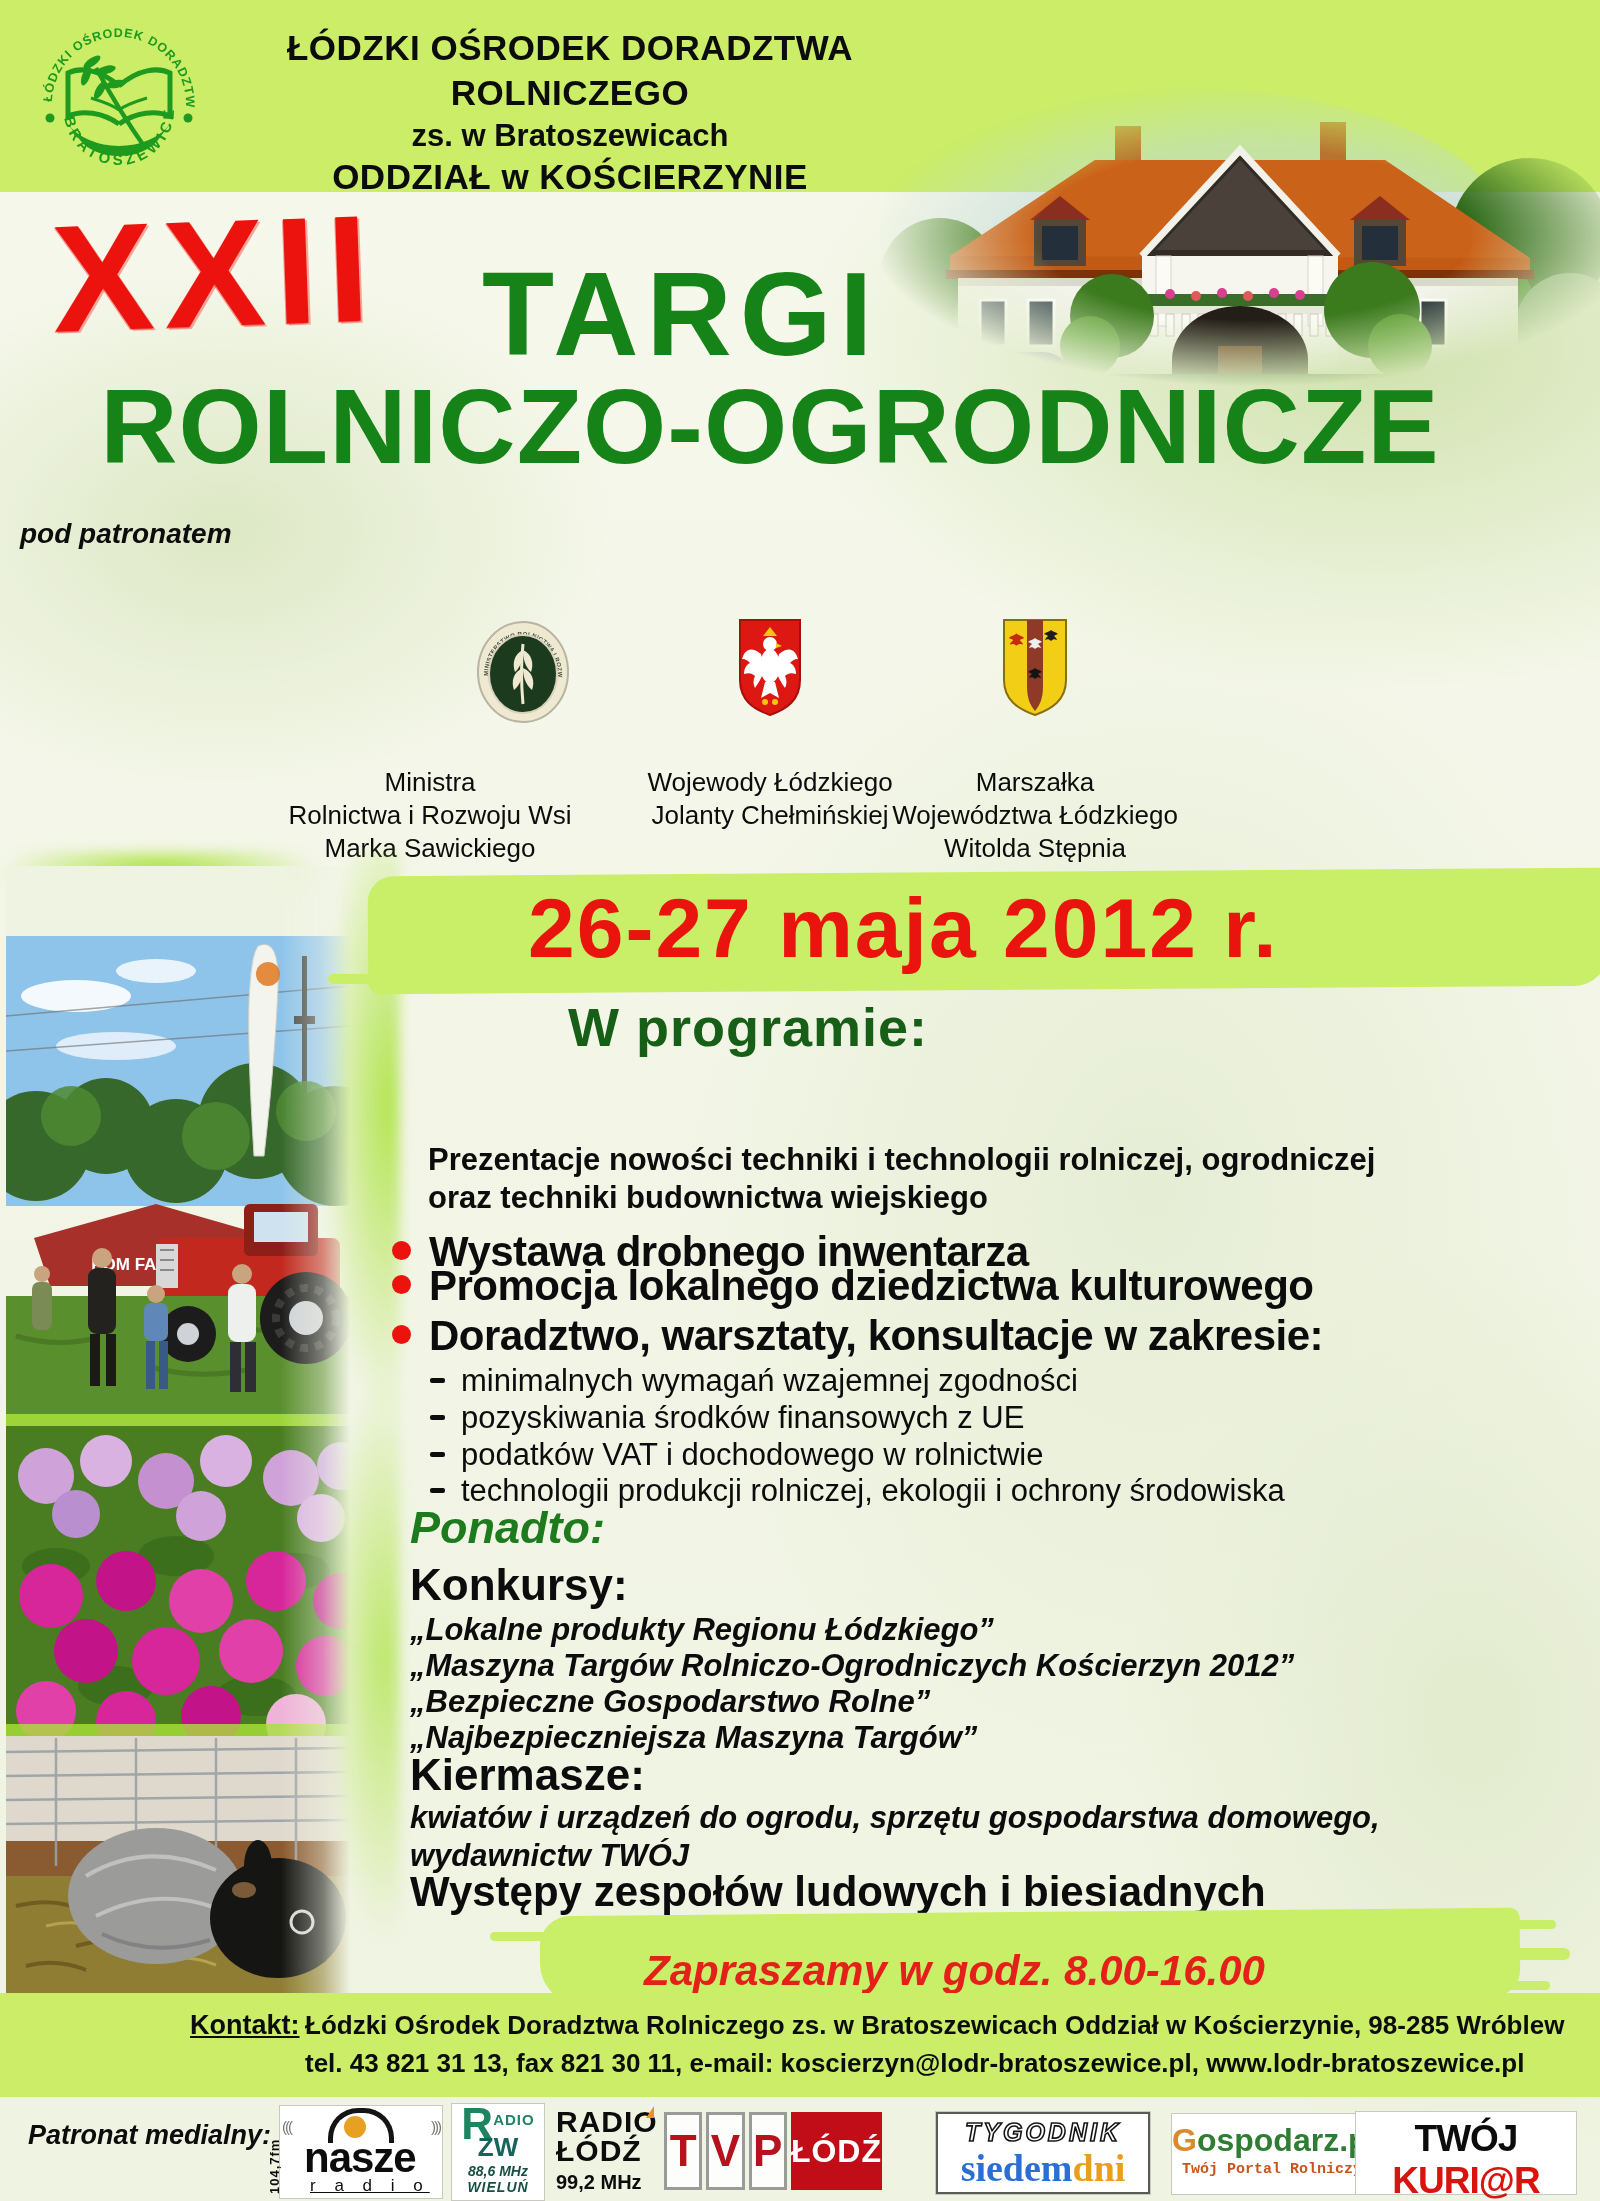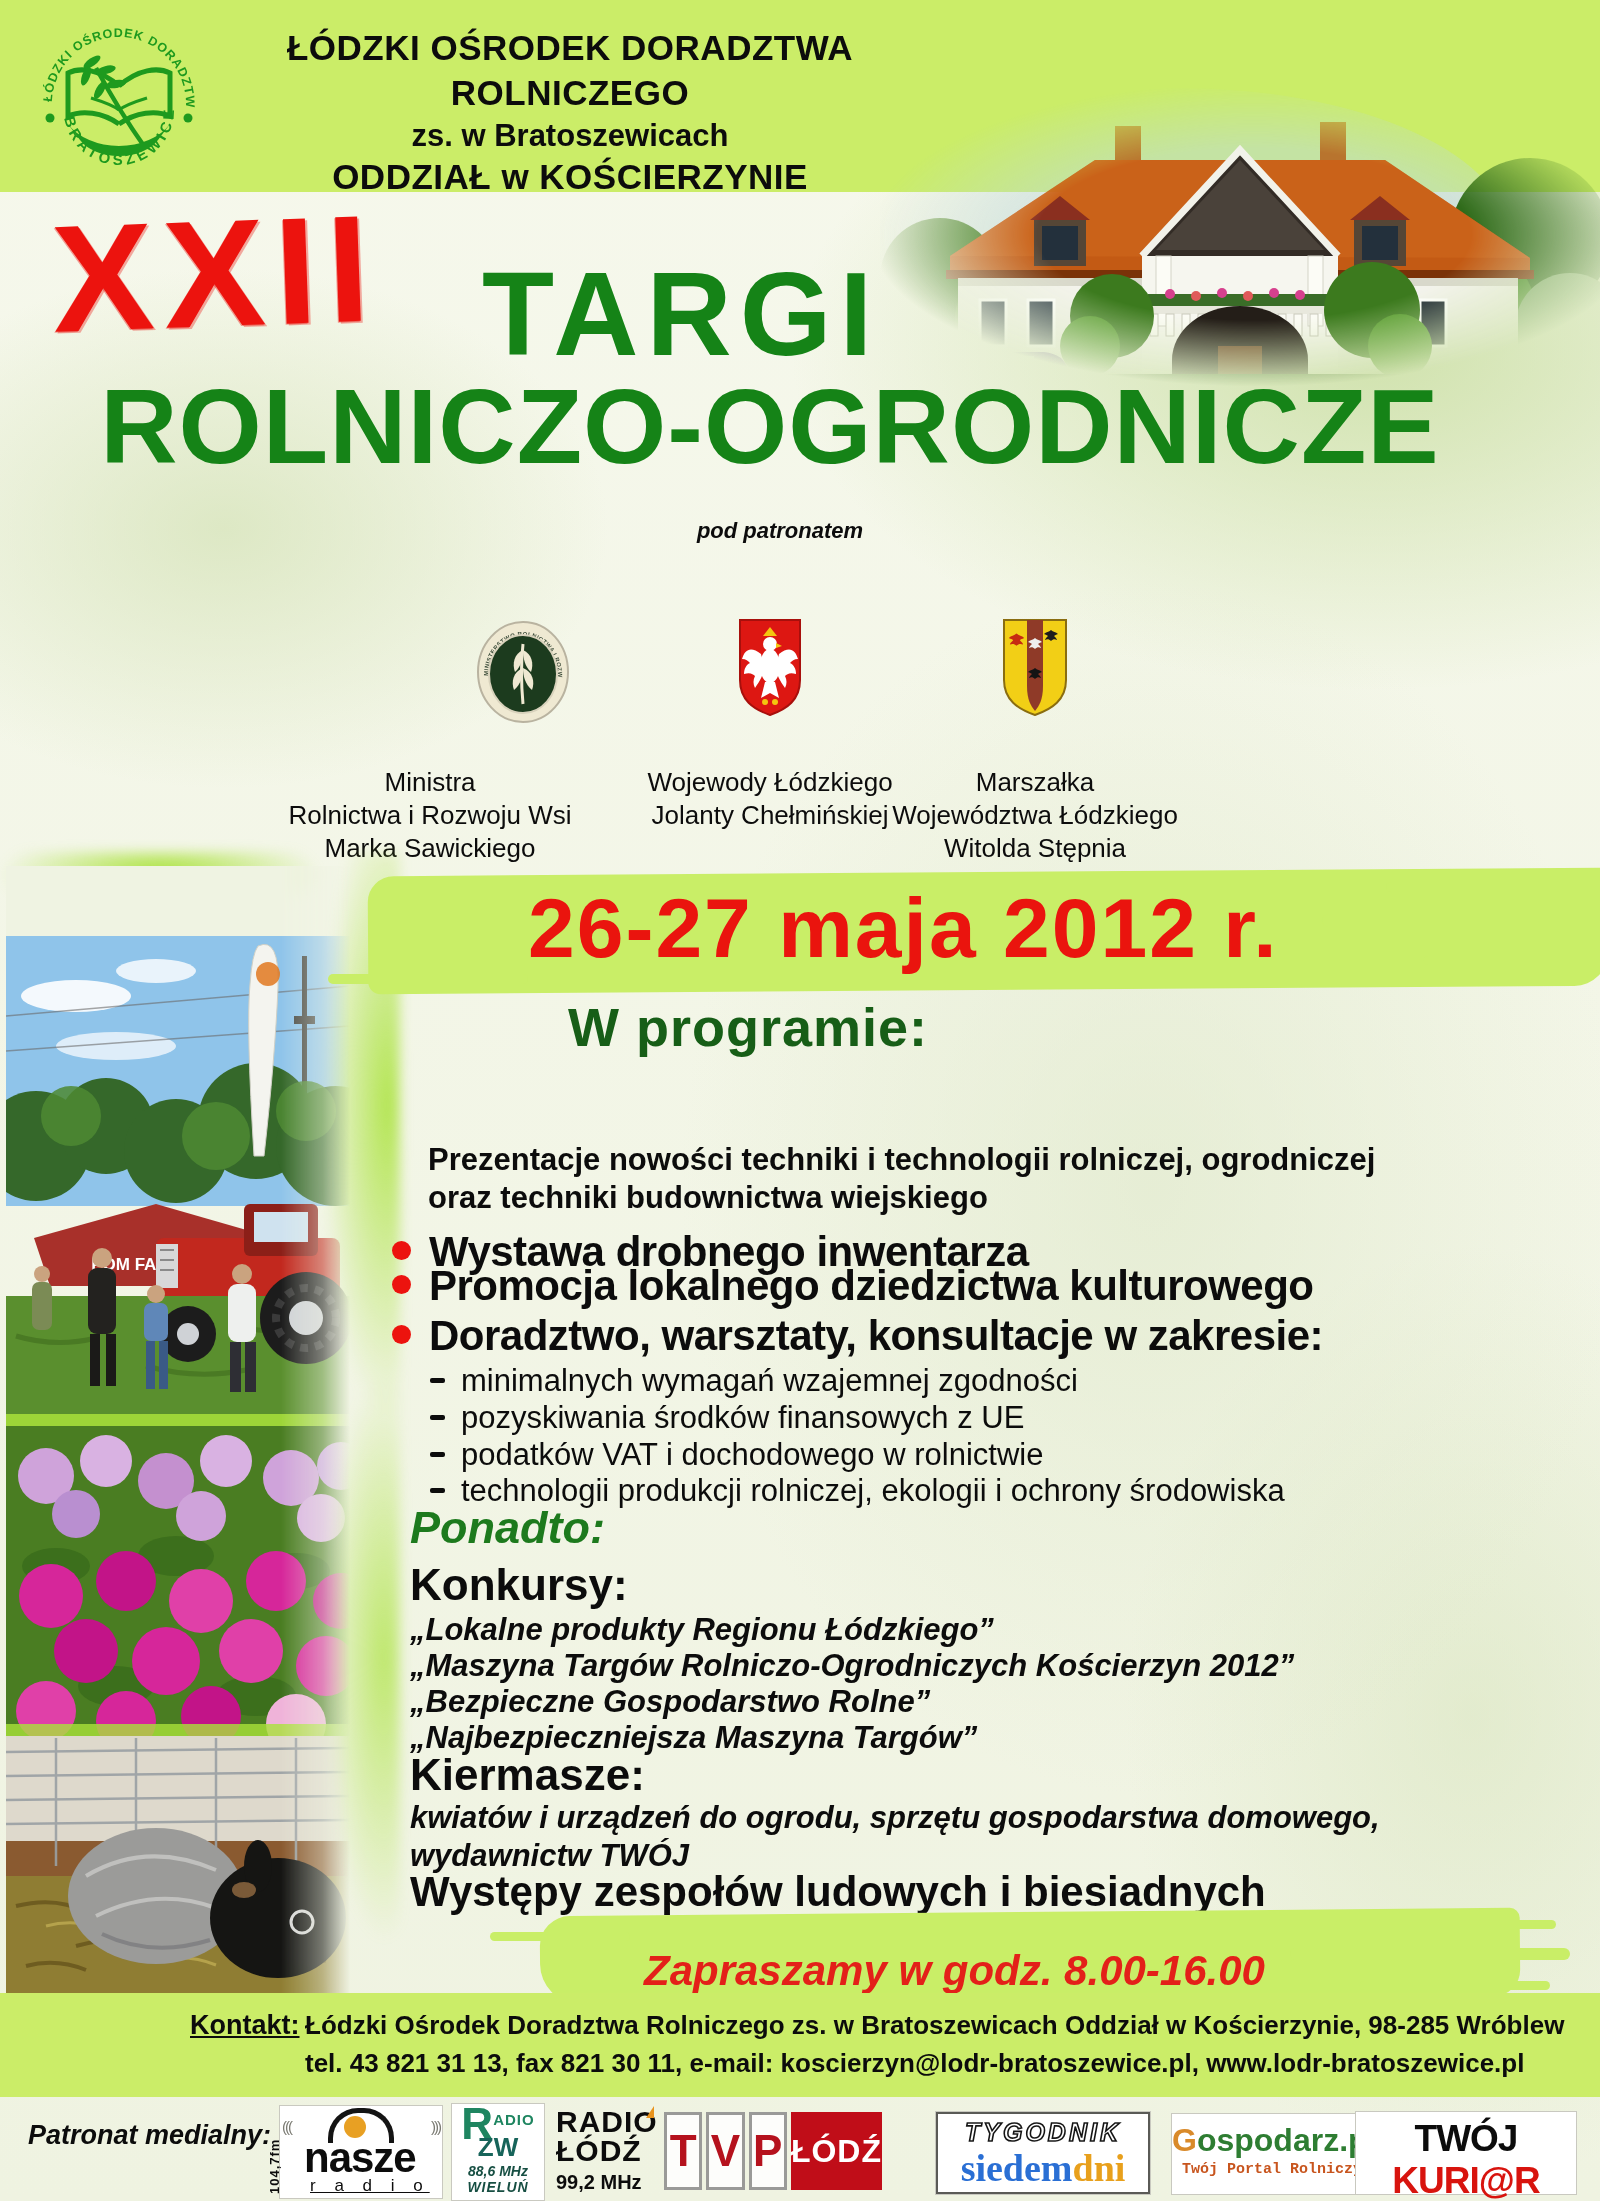--- a/index.html
+++ b/index.html
@@ -21,21 +21,21 @@
   .hdr-l2{font-size:31px;}
   .hdr-l3{font-size:35px;letter-spacing:.5px;}
 
   
   .edition{left:52px;top:186px;font-size:152px;font-weight:bold;color:#ec130e;
     transform:rotate(-2deg);letter-spacing:10px;
     text-shadow:2px 2px 0 rgba(236,19,14,.35), -1px 1px 0 rgba(236,19,14,.4);}
   .targi{left:482px;top:246px;font-size:118px;font-weight:bold;color:#158317;letter-spacing:8px;}
   .rolniczo{left:10px;top:366px;width:1520px;text-align:center;font-size:106px;
     font-weight:bold;color:#158317;letter-spacing:1px;transform:scaleX(1.01);}
-  .patronage{left:20px;top:518px;width:1520px;text-align:center;font-size:22px;
+  .patronage{left:20px;top:518px;width:1520px;font-size:28px;
     font-weight:bold;font-style:italic;}
 
   
   .cap{font-size:26px;line-height:33px;text-align:center;}
   .cap1{left:230px;top:766px;width:400px;}
   .cap2{left:590px;top:766px;width:360px;}
   .cap3{left:850px;top:766px;width:370px;}
 
   
   .banner1{left:368px;top:872px;width:1240px;height:118px;}

